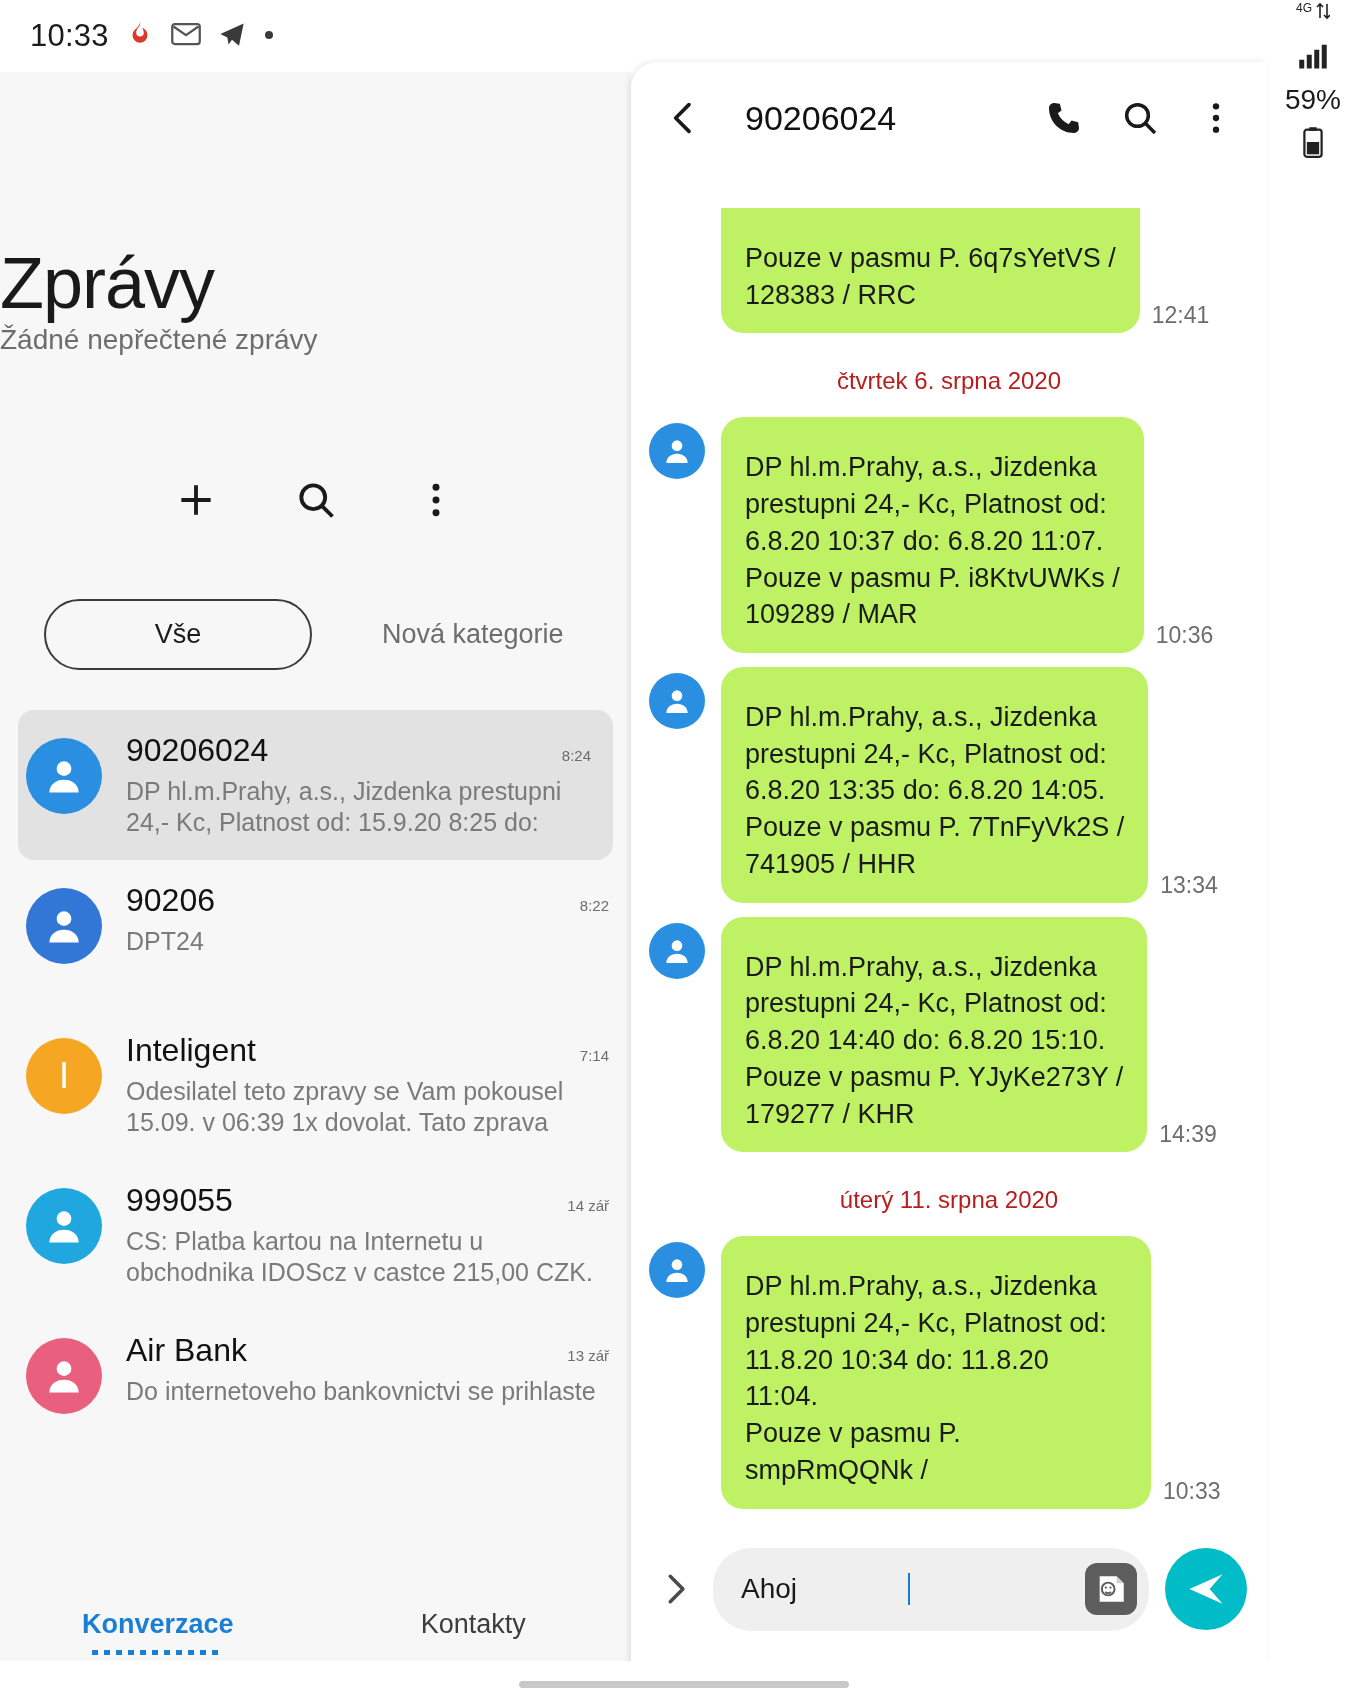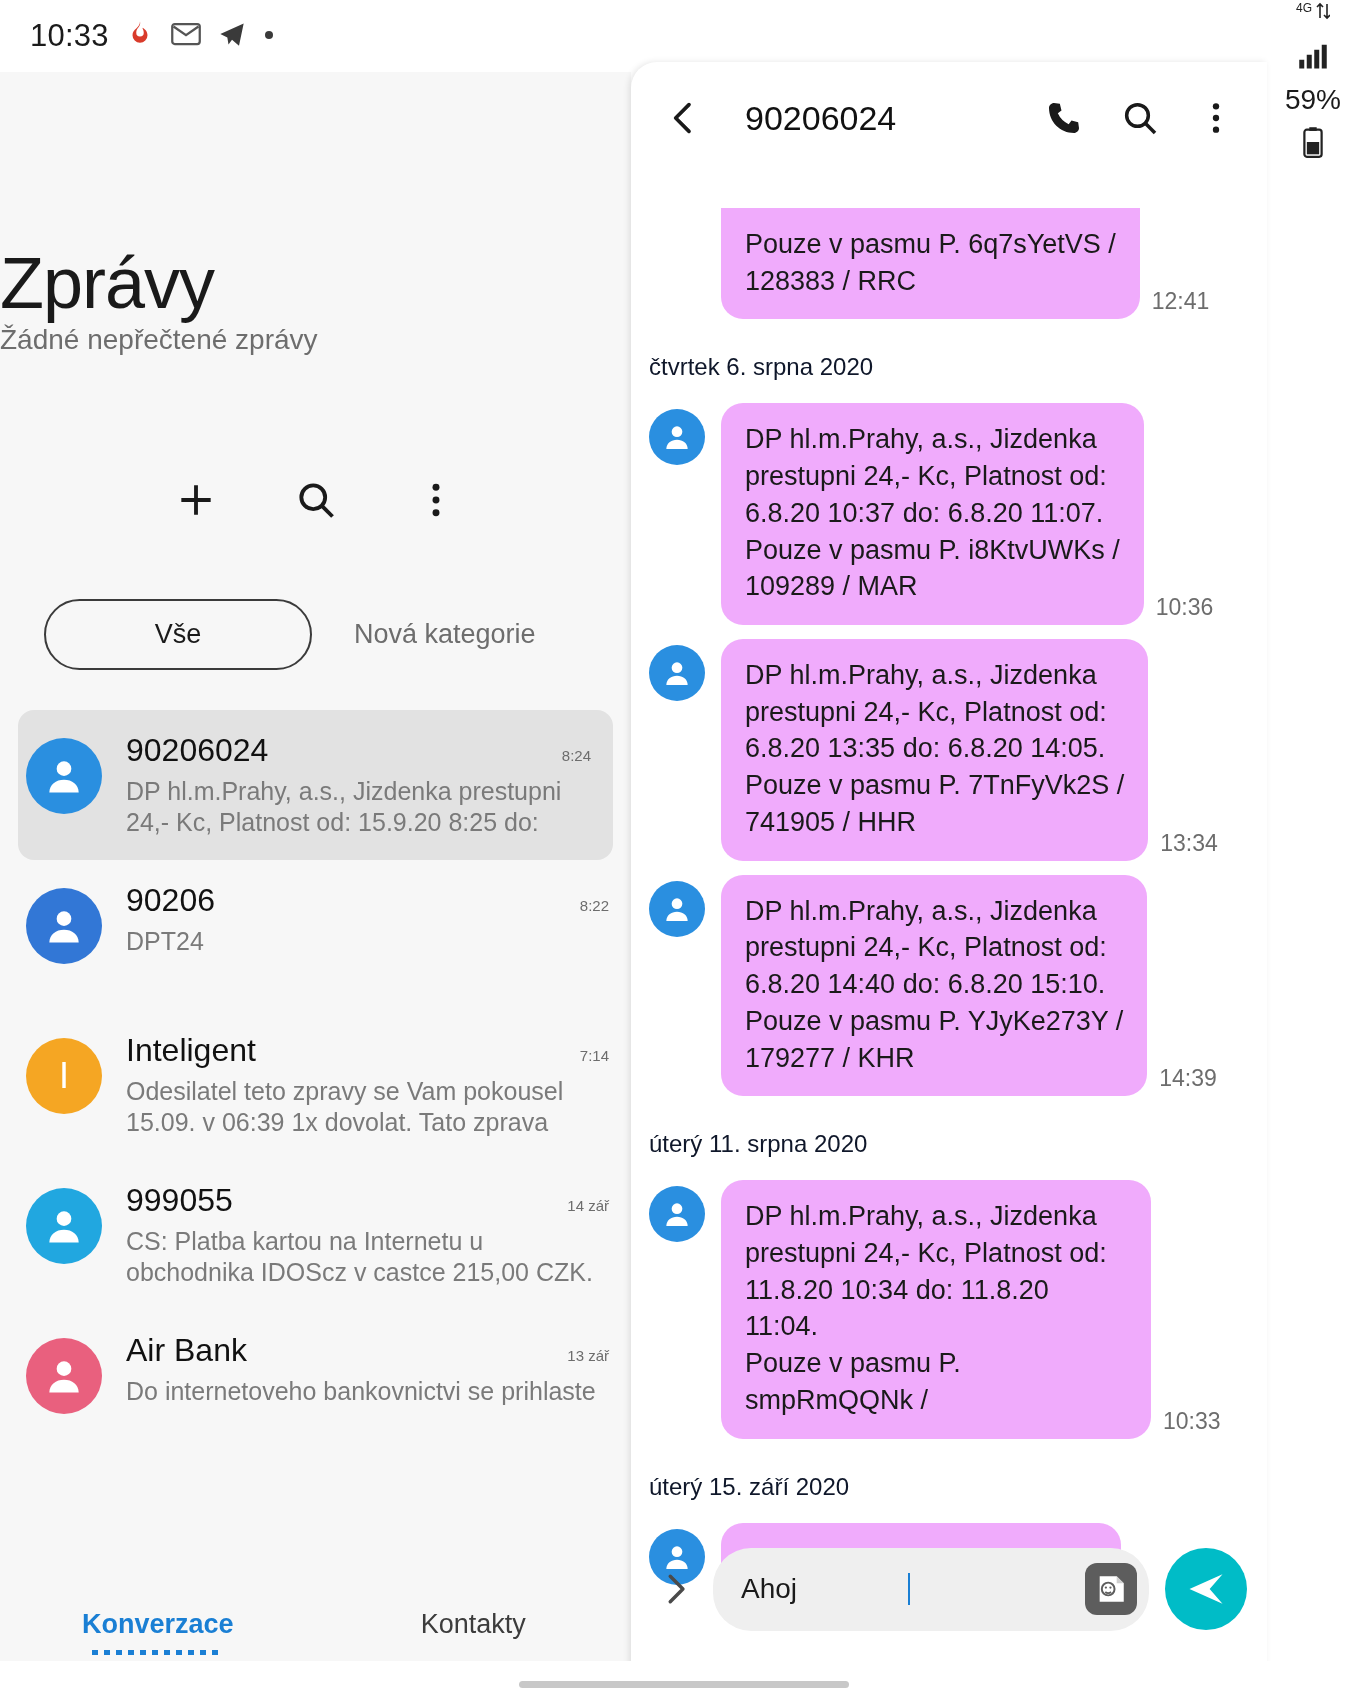--- a/index.html
+++ b/index.html
@@ -63,21 +63,21 @@
   .act-btn {
     width: 58px; height: 58px;
     display: flex; align-items: center; justify-content: center;
     color: #1a1a1a;
   }
   .chips {
     margin-top: 70px;
     display: flex;
     align-items: center;
     padding-left: 44px;
-    gap: 42px;
+    gap: 70px;
   }
   .chip {
     border: 2px solid #3b3b3b;
     border-radius: 40px;
     padding: 18px 0;
     width: 268px;
     text-align: center;
     font-size: 27px;
     color: #1a1a1a;
     background: #f7f7f7;
@@ -175,44 +175,45 @@
 
   .thread {
     position: absolute;
     top: 112px; left: 0;
     width: 636px;
     height: 1418px;
     overflow: hidden;
     padding: 0 18px;
   }
   .daysep {
+    text-align: center;
     font-size: 24px;
-    color: #0f172a;
+    color: #b91c1c;
     margin: 34px 0 22px;
   }
   .msg-row {
     display: flex;
     align-items: flex-start;
     gap: 16px;
     margin-bottom: 14px;
   }
   .msg-avatar {
     width: 56px; height: 56px;
     border-radius: 50%;
     background: #2a8fe0;
     flex: 0 0 56px;
     display: flex; align-items: center; justify-content: center;
     margin-top: 6px;
   }
   .msg-avatar .av-glyph { width: 32px; height: 32px; }
   .bubble-wrap { display: flex; align-items: flex-end; gap: 12px; flex: 1; min-width: 0; }
   .bubble {
-    background: #f0abfc;
+    background: #bef264;
     border-radius: 22px;
-    padding: 18px 24px 20px;
+    padding: 32px 24px 20px;
     font-size: 27px;
     line-height: 1.36;
     color: #1a1a1a;
     max-width: 430px;
   }
   .bubble.top-cut { border-radius: 0 0 22px 22px; }
   .msg-time { font-size: 23px; color: #6d6d6d; padding-bottom: 4px; white-space: nowrap; }
 
   
   .composer {

